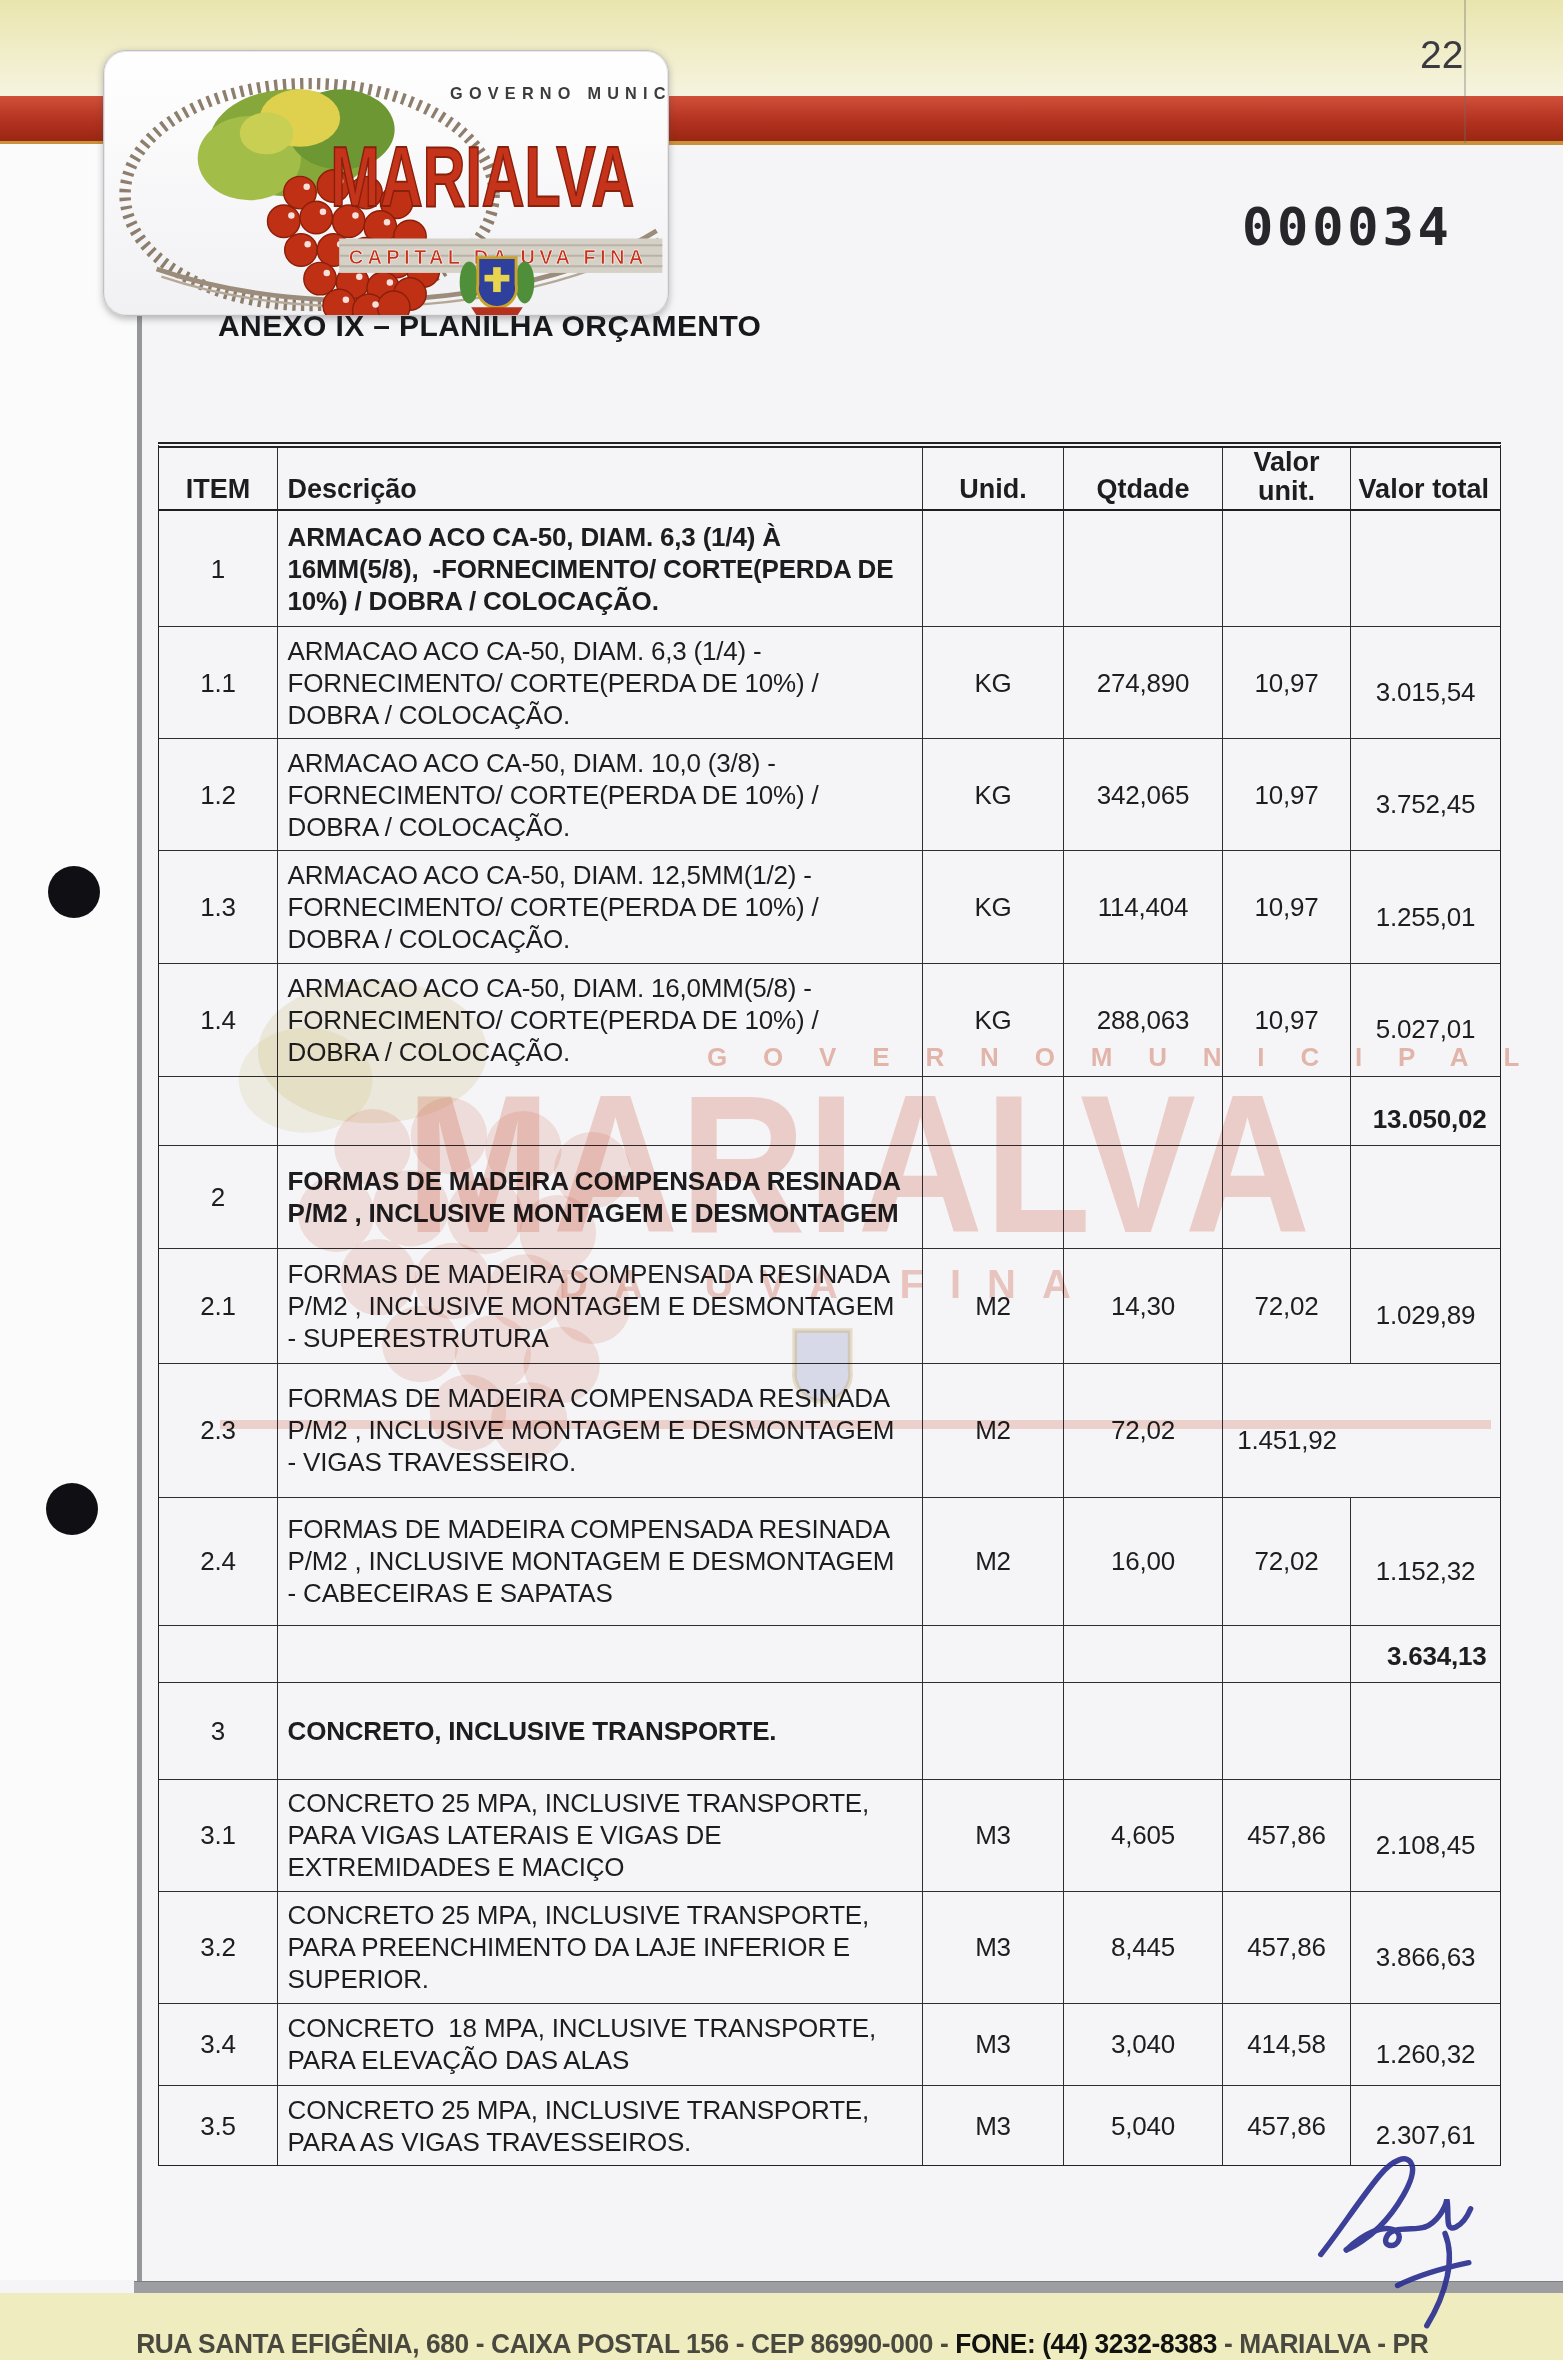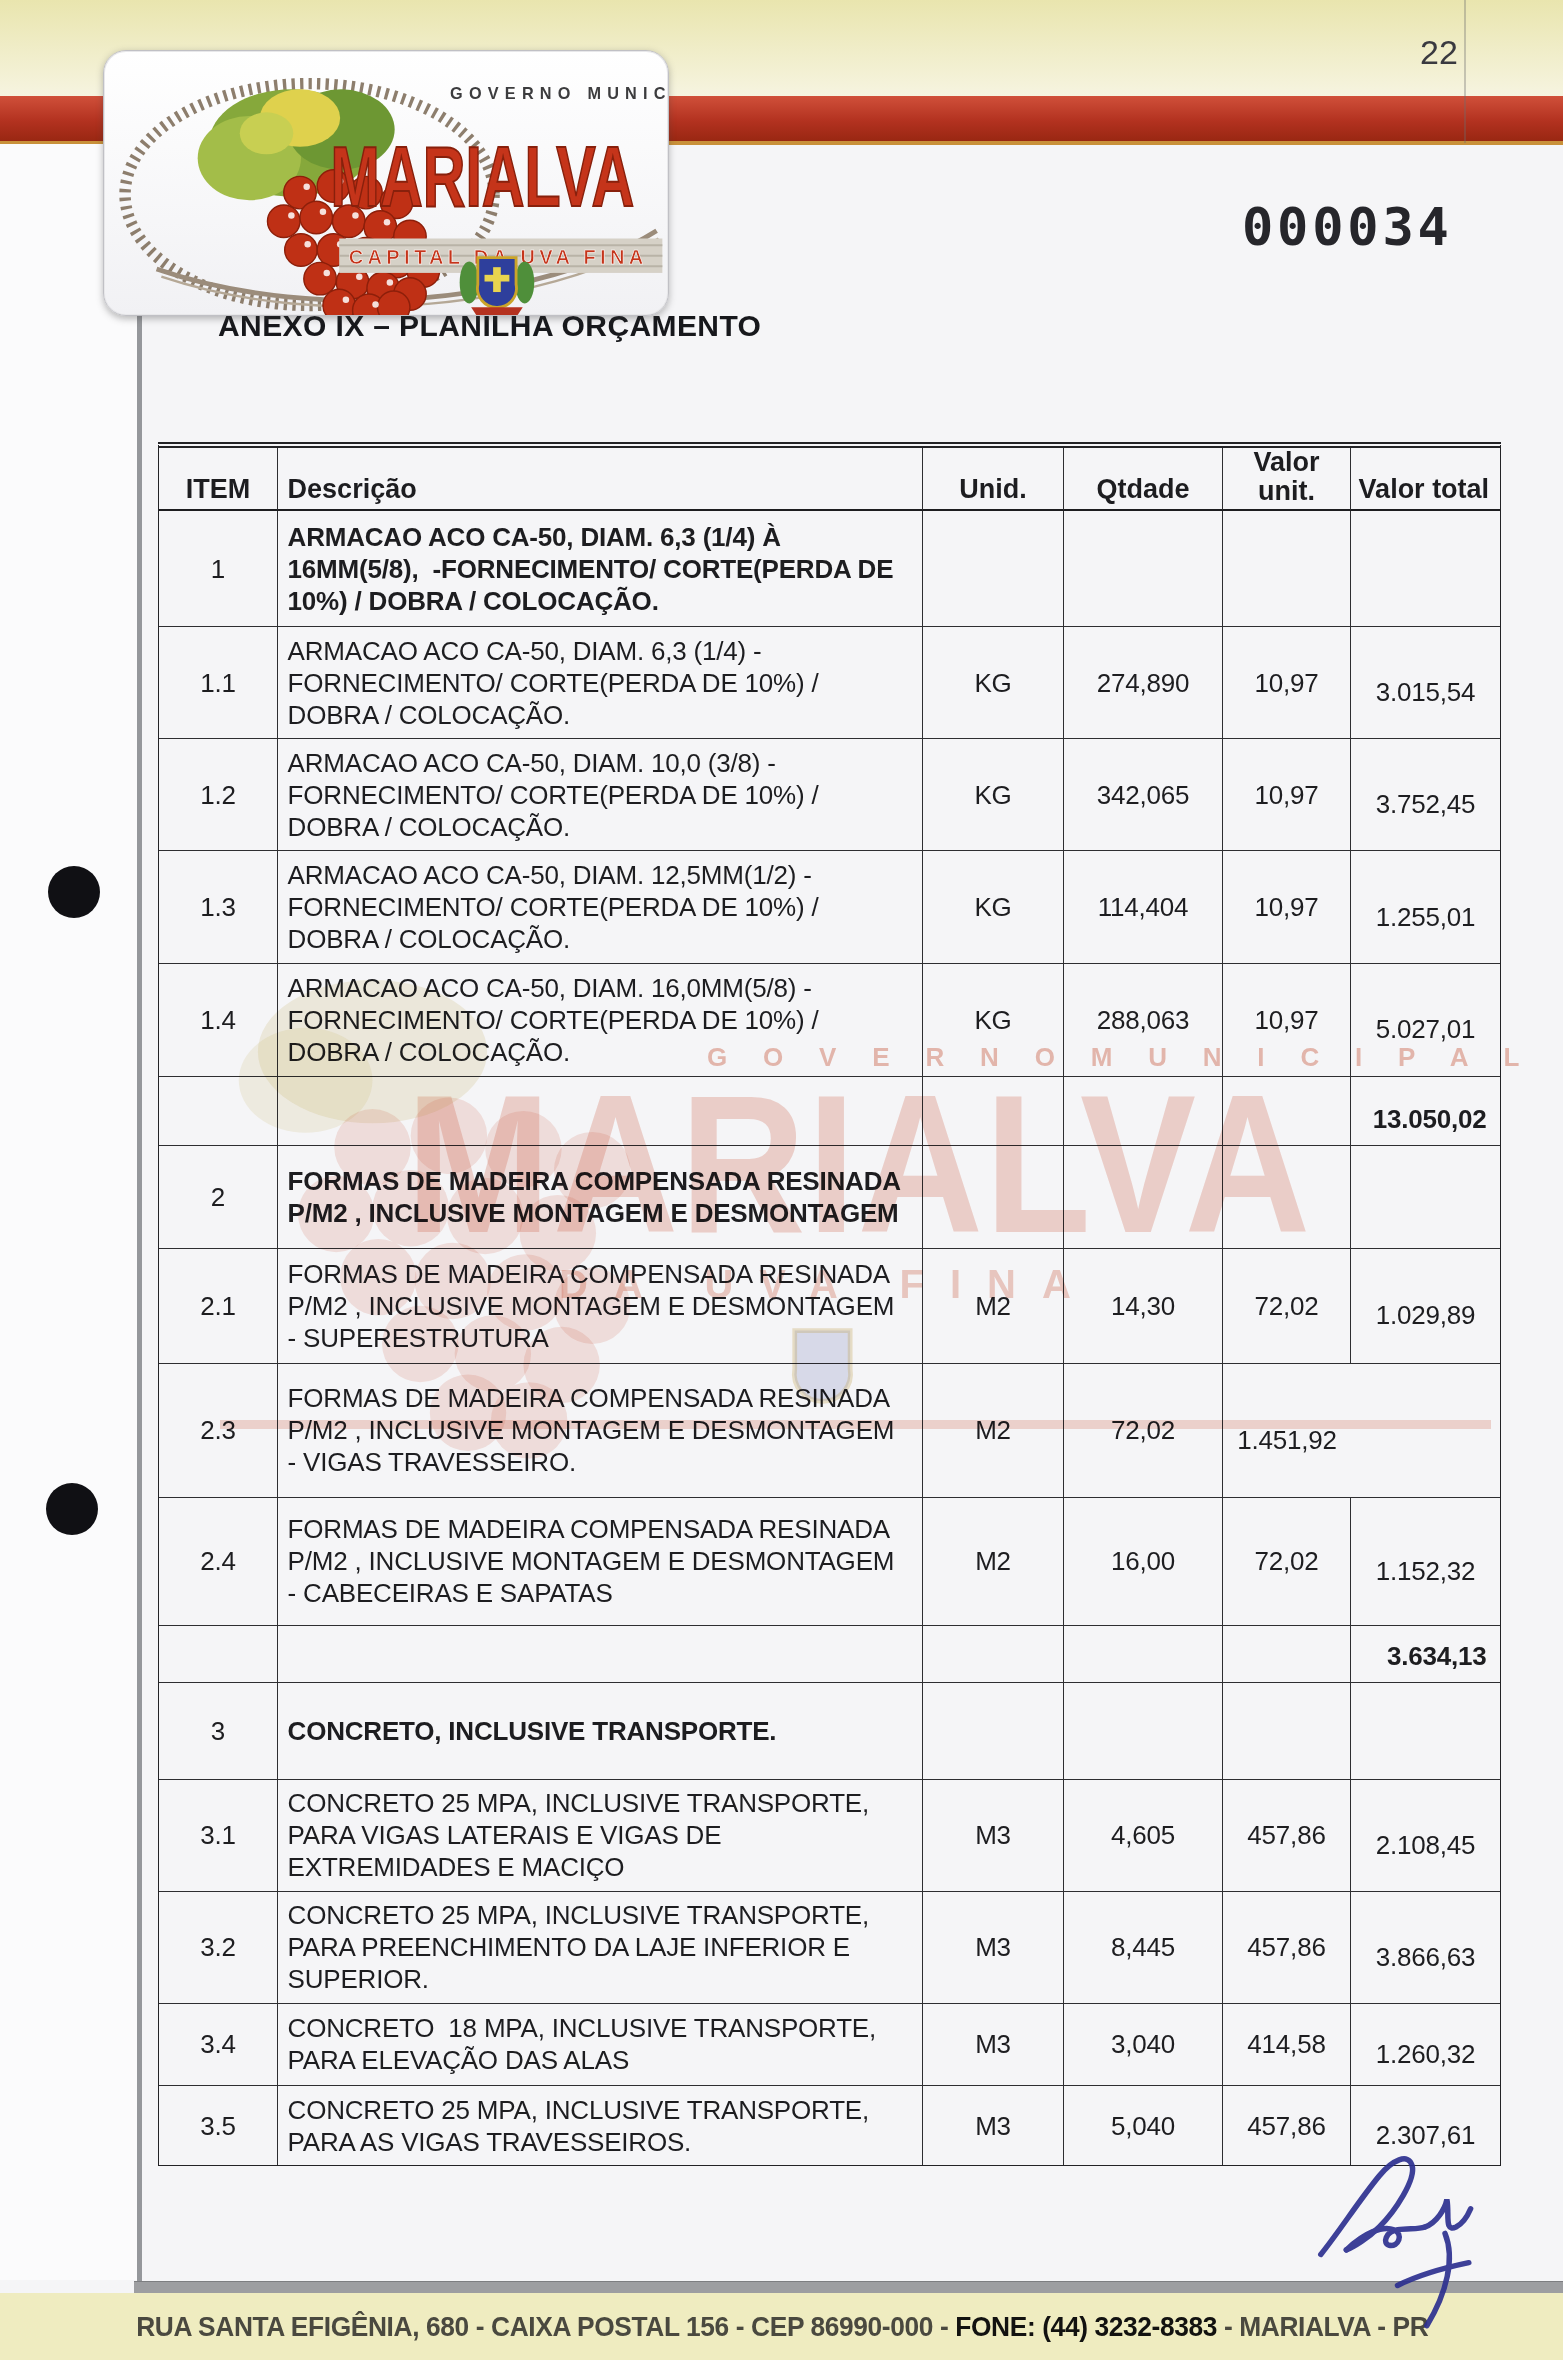--- a/index.html
+++ b/index.html
@@ -15,27 +15,27 @@
   .band-top{position:absolute;left:0;top:0;width:1564px;height:96px;
     background:linear-gradient(#e9e5ae,#f6f4e0);}
   .band-red{position:absolute;left:0;top:96px;width:1564px;height:45px;
     background:linear-gradient(#d0503a,#b33220 55%,#992712);}
   .band-amber{position:absolute;left:0;top:141px;width:1564px;height:3.8px;background:#c9913a;}
   .left-margin{position:absolute;left:0;top:144px;width:137px;height:2136px;background:#fbfbfc;}
   .page-edge-left{position:absolute;left:137px;top:144px;width:4.8px;height:2149px;background:#95979b;}
   .page-edge-right-top{position:absolute;left:1464px;top:0;width:1.9px;height:143px;background:rgba(110,110,110,.35);}
   .bar-bottom{position:absolute;left:134px;top:2281px;width:1430px;height:12.4px;background:#9d9ea1;border-top:1px solid #7d7e81;}
   .band-footer{position:absolute;left:0;top:2293px;width:1564px;height:67px;background:#efecc0;
-    display:flex;align-items:center;justify-content:center;}
+    display:flex;align-items:flex-end;justify-content:center;}
 
   .footer-line{font-size:28px;font-weight:700;color:#4a493f;white-space:nowrap;
     transform:scaleX(.94);letter-spacing:-0.4px;}
   .footer-line .phone{color:#121210;font-weight:800;}
 
-  .page-number{position:absolute;left:1420px;top:32.5px;font-size:34px;font-weight:500;color:#3a3a40;}
+  .page-number{position:absolute;left:1420px;top:32.5px;font-size:39px;font-weight:500;color:#3a3a40;}
   .stamp{position:absolute;left:1242px;top:197px;font-family:"DejaVu Sans Mono",monospace;
     font-size:52px;font-weight:700;letter-spacing:3.8px;color:#26262b;}
 
   .doc-title{position:absolute;left:218px;top:309px;font-size:30px;font-weight:700;
     letter-spacing:0.4px;color:#17181c;}
 
   
   .logo-card{position:absolute;left:103px;top:50px;width:566px;height:266px;
     background:linear-gradient(#ffffff,#f1f1f4);border:1.9px solid #c0c0c5;border-radius:23px;
     box-shadow:0 2.9px 7.6px rgba(60,60,60,.35), inset 0 0 0 1px #e8e8ea;z-index:4;overflow:hidden;}

